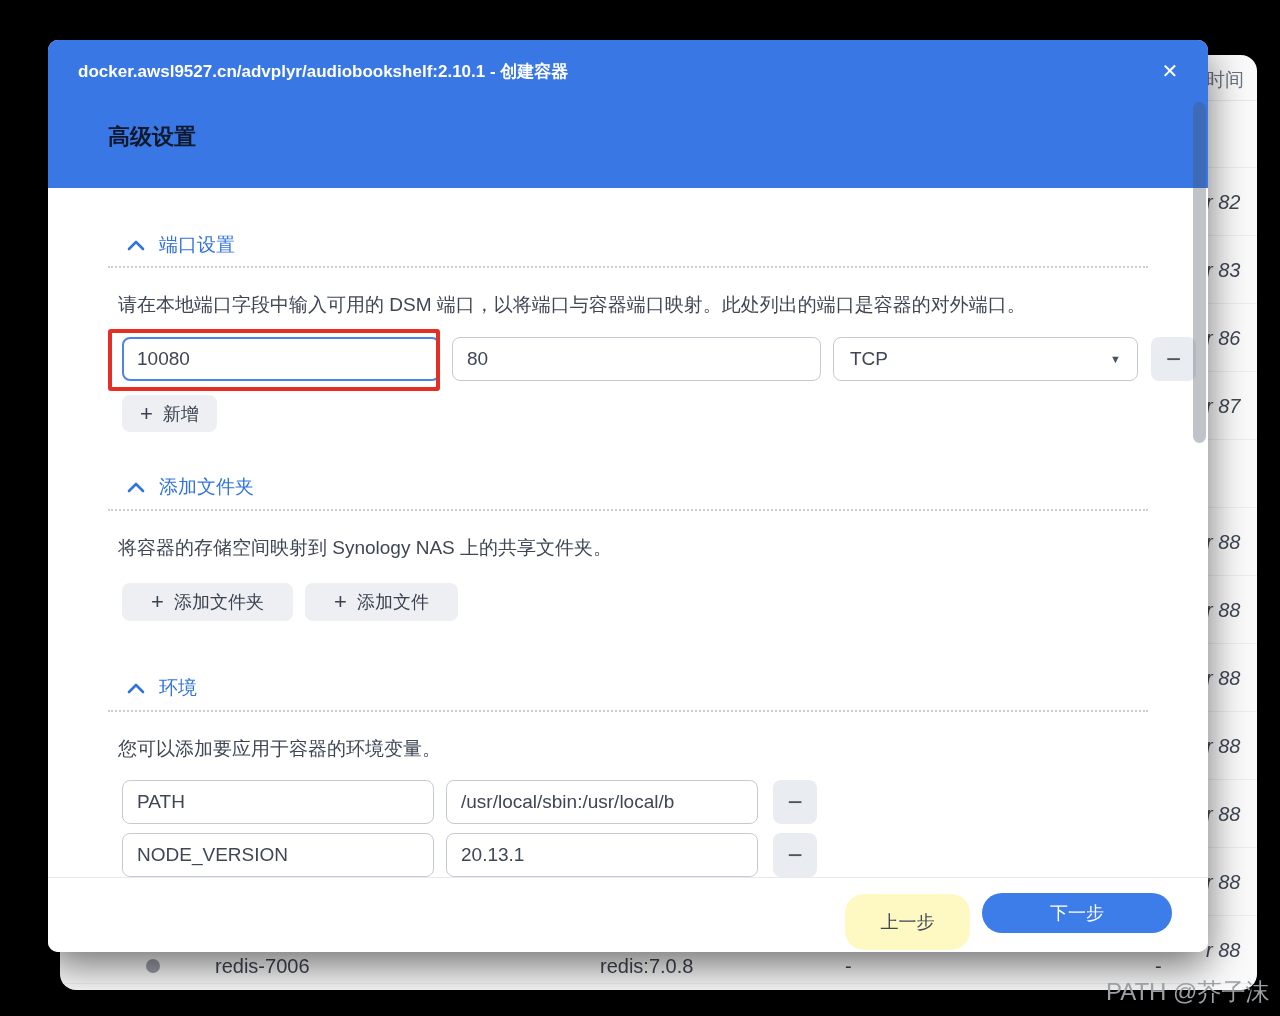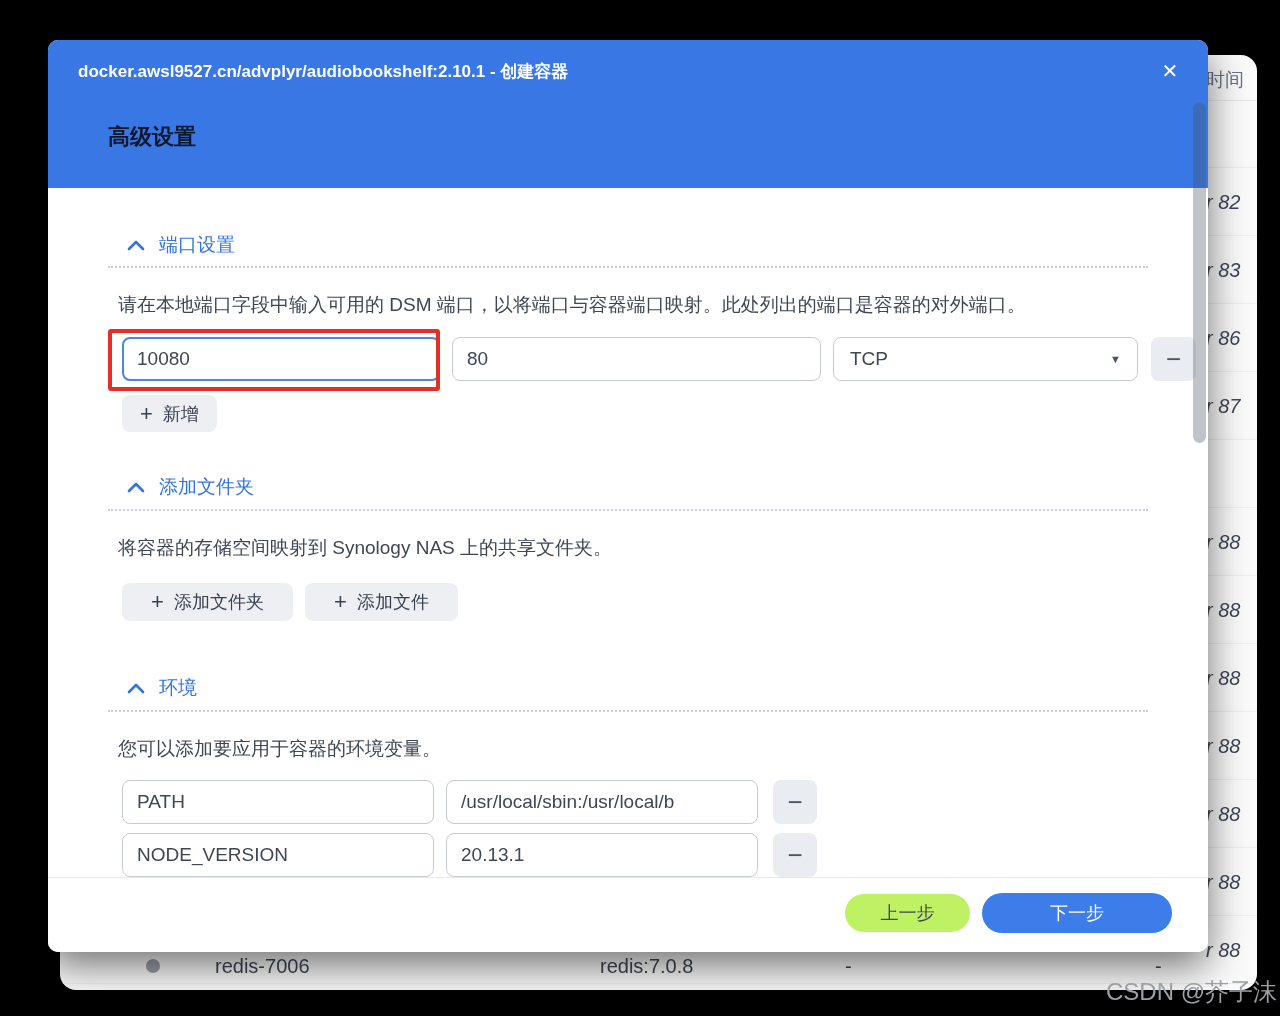--- a/index.html
+++ b/index.html
@@ -44,22 +44,22 @@
       justify-content:center;color:#4a5560;font-size:26px;cursor:pointer;}
   .ghost-btn{height:38px;border-radius:8px;background:#edeff3;display:flex;align-items:center;
       justify-content:center;gap:10px;font-size:18px;color:#3a4250;cursor:pointer;padding:0 18px;}
   .ghost-btn .plus{font-size:22px;font-weight:500;line-height:1;}
 
   .annotation{position:absolute;left:60px;top:289px;width:332px;height:62px;
       border:4px solid #e62e24;border-radius:3px;pointer-events:none;z-index:5;}
 
   .modal-footer{position:absolute;left:0;top:837px;width:100%;height:75px;background:#fff;
       border-top:1px solid #e7e9ee;z-index:4;}
-  .btn-back{position:absolute;left:797px;top:16px;width:125px;height:38px;border-radius:19px;
-      background:#bef264;color:#3f4654;font-size:18px;display:flex;align-items:center;justify-content:center;cursor:pointer;}
+  .btn-back{position:absolute;left:797px;top:16px;width:125px;height:56px;border-radius:19px;
+      background:#fef9c3;color:#3f4654;font-size:18px;display:flex;align-items:center;justify-content:center;cursor:pointer;}
   .btn-next{position:absolute;left:934px;top:15px;width:190px;height:40px;border-radius:20px;
       background:#3d7de9;color:#fff;font-size:18px;display:flex;align-items:center;justify-content:center;cursor:pointer;}
 
   .scroll-thumb{position:absolute;left:1145px;top:62px;width:13px;height:341px;border-radius:7px;
       background:rgba(75,85,100,.35);z-index:6;}
 
   .watermark{position:absolute;left:1106px;top:976px;font-size:24px;color:#9c9fa3;
       white-space:nowrap;z-index:20;}
 </style>
 </head>
@@ -204,14 +204,14 @@
         <span>−</span>
       </div>
     </div>
 
     <div class="modal-footer">
       <div class="btn-back">上一步</div>
       <div class="btn-next">下一步</div>
     </div>
   </div>
 
-  <div class="watermark">CSDN @芥子沫</div>
+  <div class="watermark">PATH @芥子沫</div>
 </div>
 
 </body></html>

